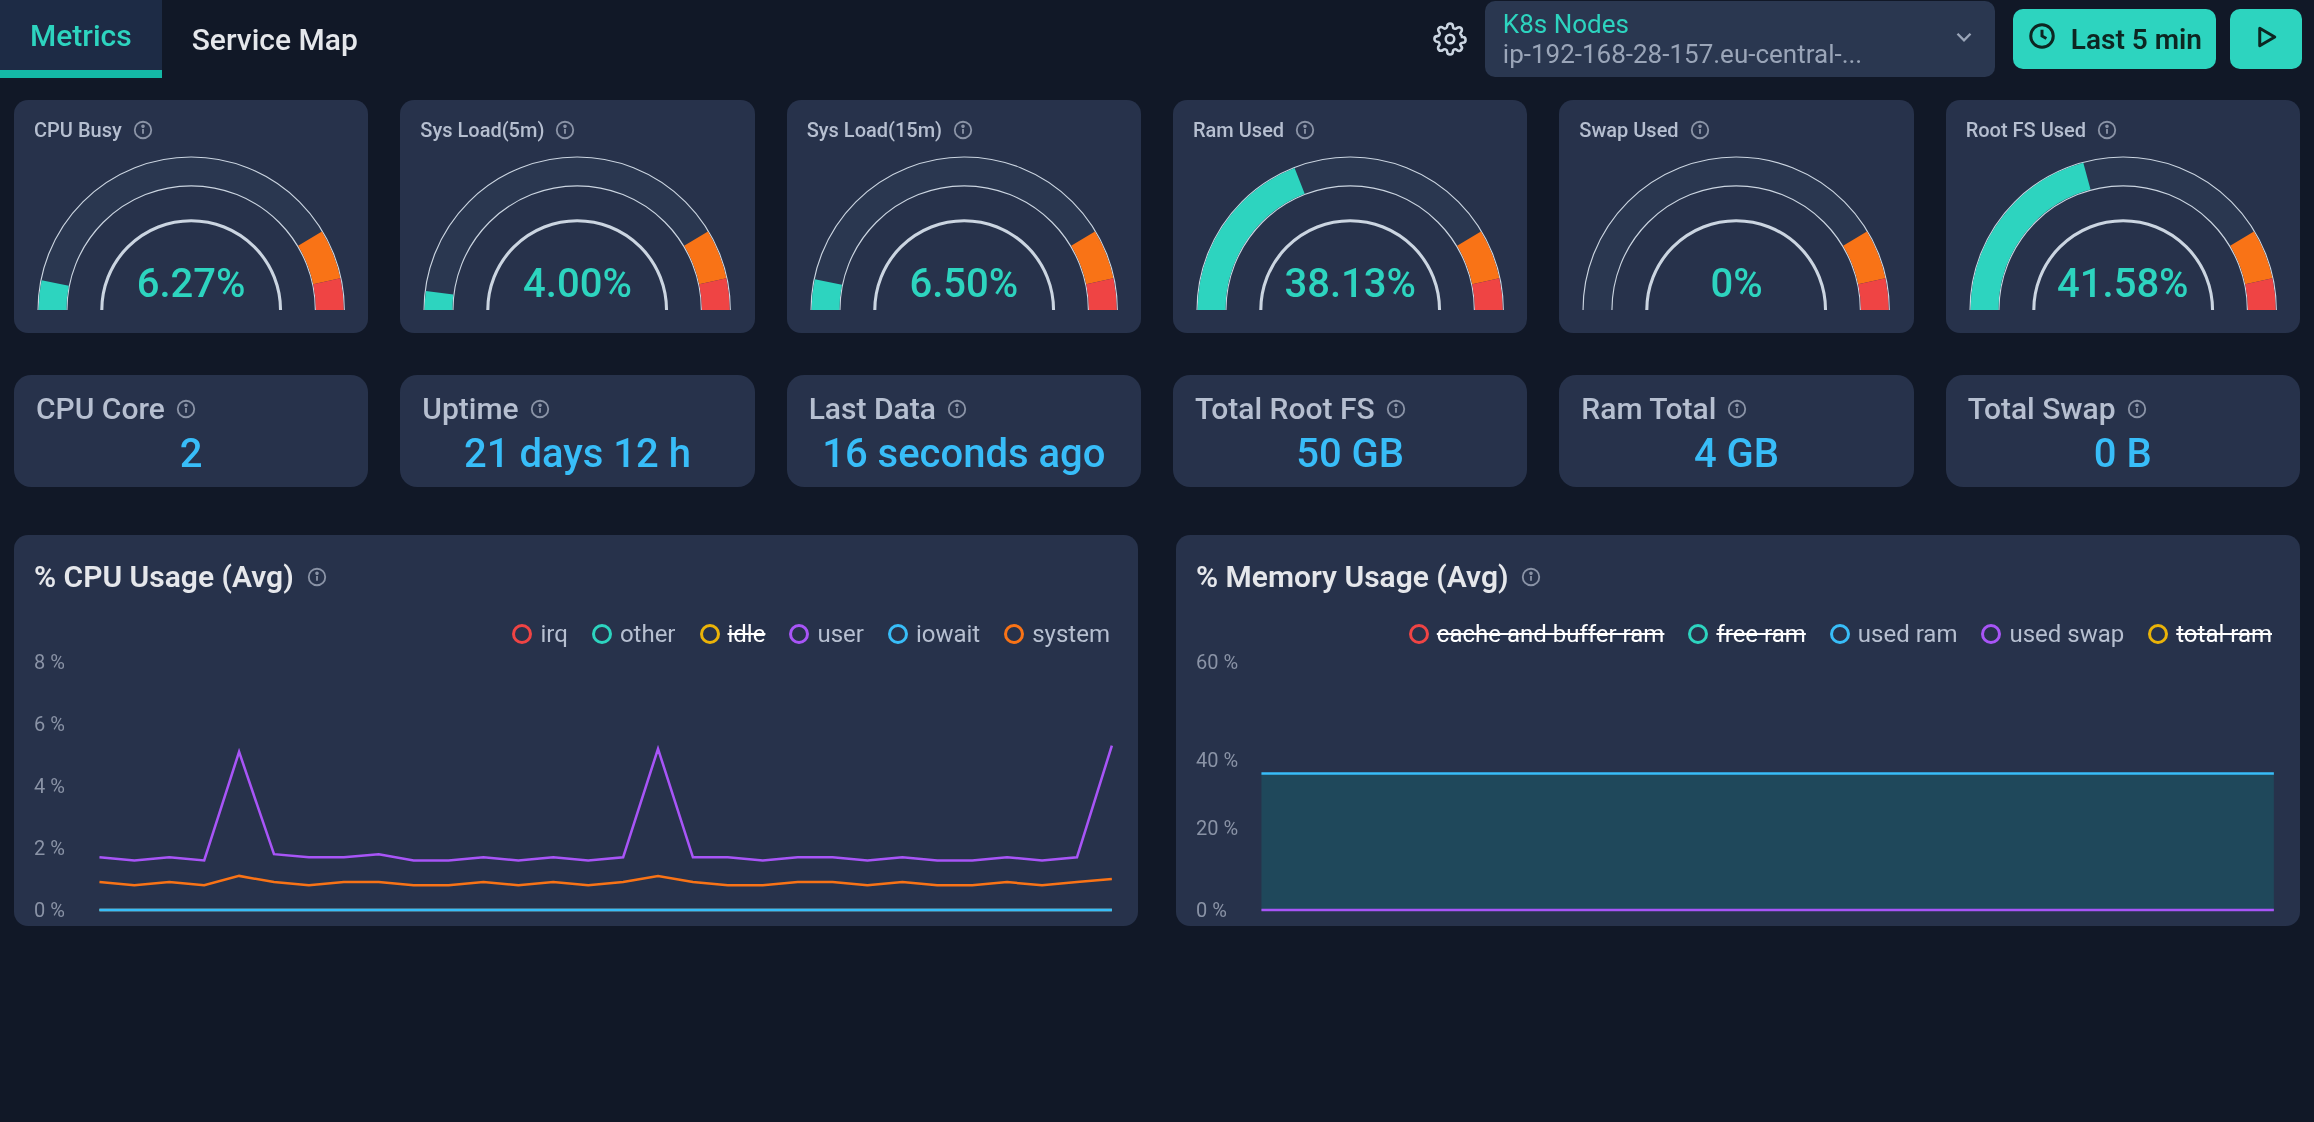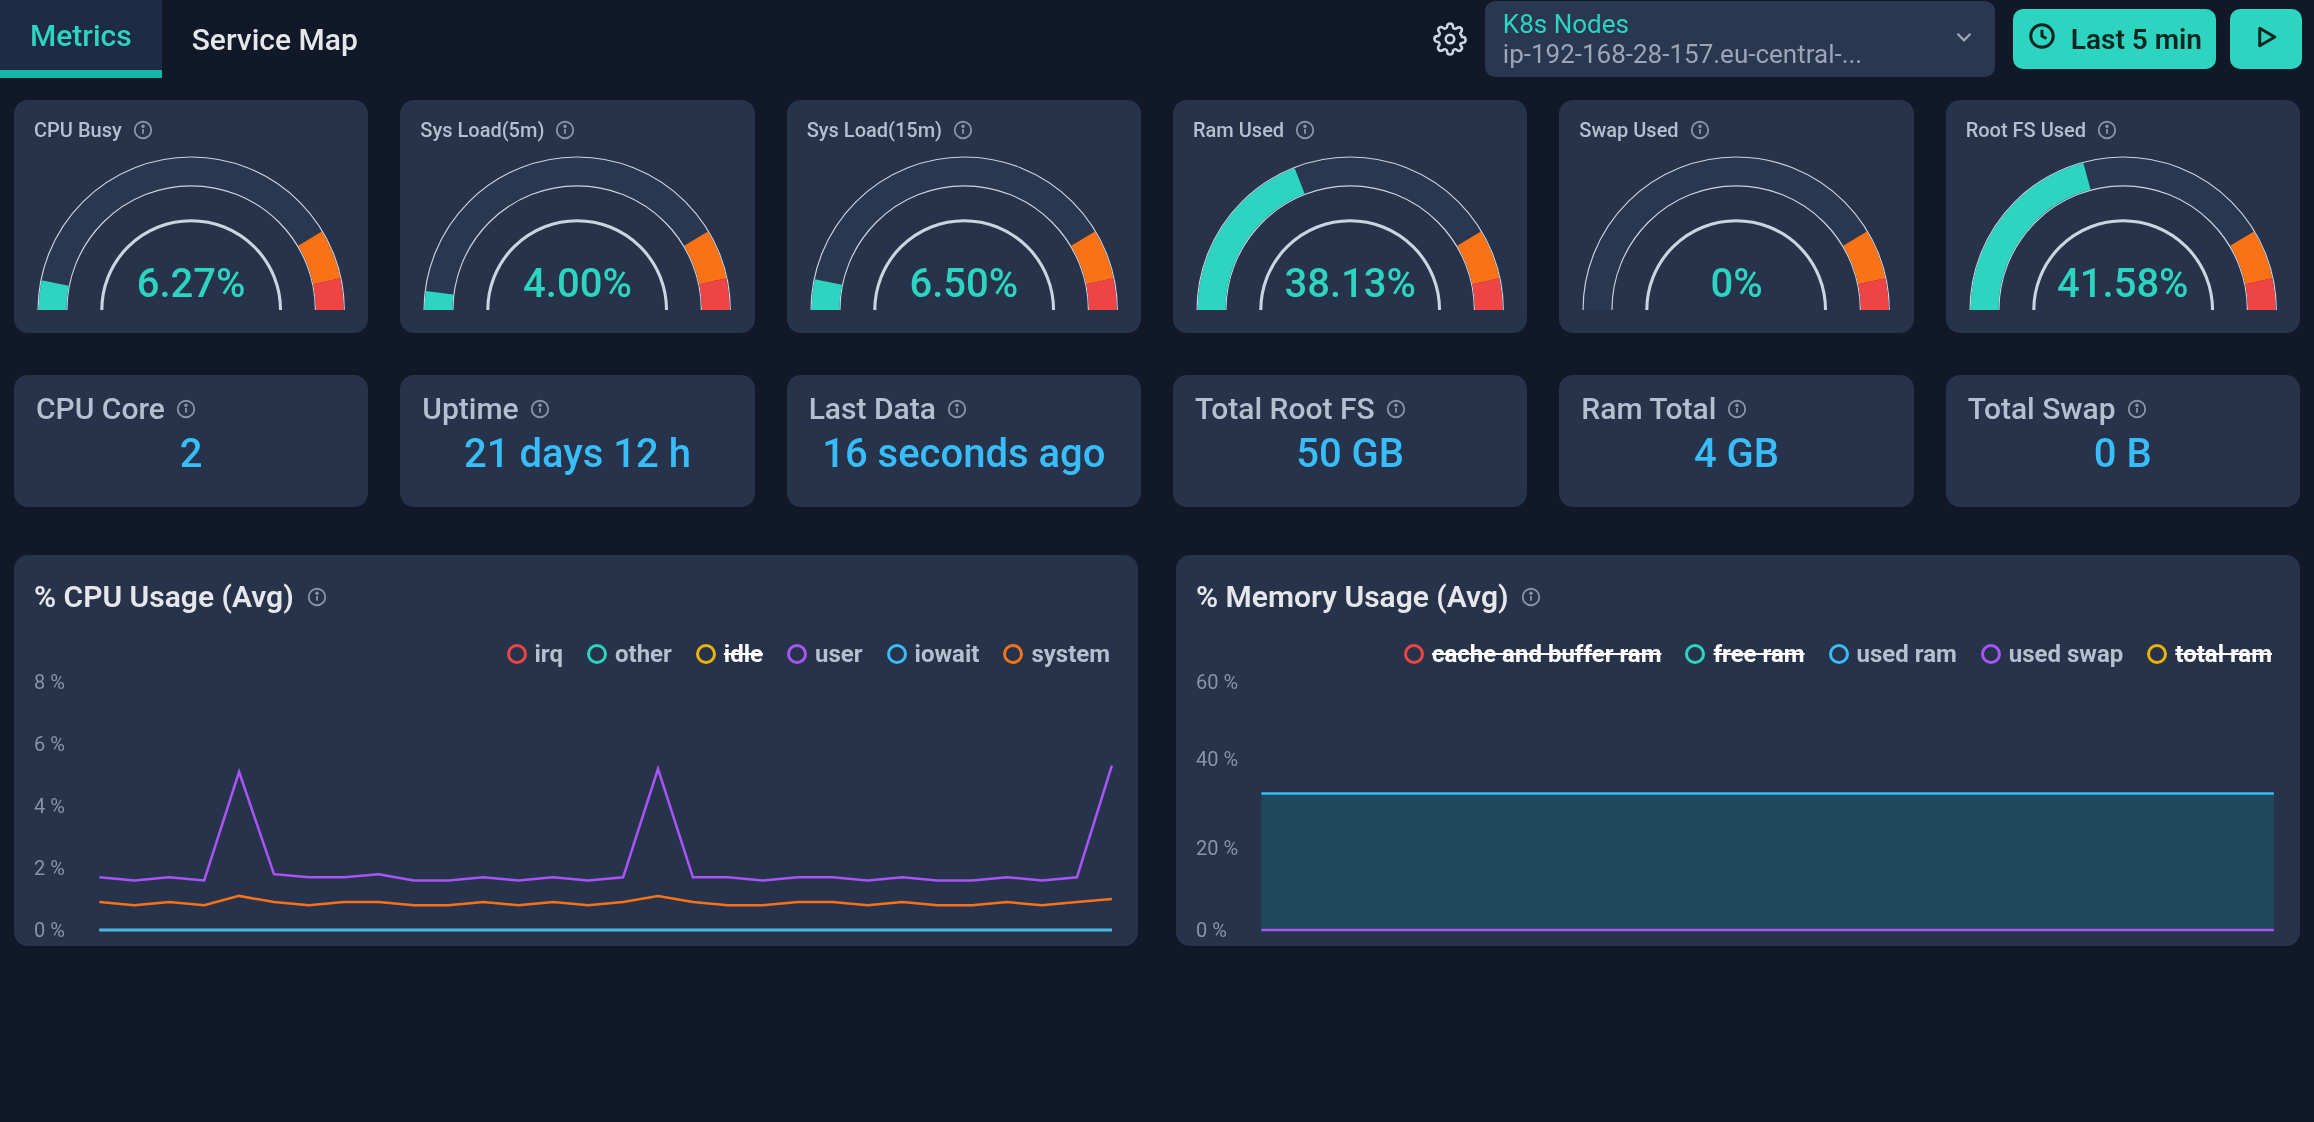--- a/index.html
+++ b/index.html
@@ -100,21 +100,21 @@
   .gauge-wrap svg { position: absolute; inset: 0; width: 100%; height: 100%; }
   .gauge-val {
     position: absolute; left: 0; right: 0; bottom: 6px;
     text-align: center;
     font-size: 40px; font-weight: 500;
     color: #2dd4bf;
   }
 
   
   .row-stats { padding-top: 42px; }
-  .stat-panel { padding: 16px 22px 30px 22px; text-align: center; }
+  .stat-panel { padding: 16px 22px 10px 22px; text-align: center; border-radius: 17px; }
   .stat-panel .panel-title { justify-content: flex-start; font-size: 30px; }
   .stat-value {
     margin-top: 4px;
     font-size: 40px; font-weight: 500;
     color: #38bdf8;
     text-align: center;
   }
 
   
   .row-charts {
@@ -130,21 +130,21 @@
   }
   .chart-title {
     font-size: 30px; font-weight: 600; color: #e5e7eb;
     display: flex; align-items: center; gap: 12px;
   }
   .legend {
     display: flex; gap: 24px; justify-content: flex-end;
     margin: 26px 8px 8px 0;
     font-size: 24px; color: #b6bfd0;
   }
-  .lg { display: inline-flex; align-items: center; gap: 8px; cursor: pointer; font-weight: bold; }
+  .lg { display: inline-flex; align-items: center; gap: 8px; cursor: pointer; }
   .lg .dot { width: 20px; height: 20px; border-radius: 50%; border: 3px solid; background: transparent; }
   .lg.strike { text-decoration: line-through; color: #ffffff; }
   .plot {
     position: relative;
     height: 260px;
     margin-top: 6px;
   }
   .plot svg { position: absolute; inset: 0; width: 100%; height: 100%; }
   .ylabel {
     position: absolute; left: 0;
@@ -507,21 +507,21 @@
           <span class="dot" style="border-color:#a855f7"></span>
           <span>used swap</span>
         </span>
         <span class="lg strike">
           <span class="dot" style="border-color:#eab308"></span>
           <span>total ram</span>
         </span>
       </div>
     <div class="plot" id="mem-plot">
         <span class="ylabel" style="top:6px">60 %</span>
-        <span class="ylabel" style="top:83px">40 %</span>
+        <span class="ylabel" style="top:104px">40 %</span>
         <span class="ylabel" style="top:171.33333333333331px">20 %</span>
         <span class="ylabel" style="top:254px">0 %</span>
         <svg viewBox="0 0 1060 260" preserveAspectRatio="none">
           <line x1="64" y1="254" x2="1054" y2="254" stroke="#3b465f" stroke-width="1.5"></line>
           <path d="M 64 254 L 64 117.6 L 98.13793103448276 117.6 L 132.27586206896552 117.6 L 166.41379310344826 117.6 L 200.55172413793105 117.6 L 234.6896551724138 117.6 L 268.8275862068965 117.6 L 302.9655172413793 117.6 L 337.1034482758621 117.6 L 371.2413793103448 117.6 L 405.3793103448276 117.6 L 439.51724137931035 117.6 L 473.6551724137931 117.6 L 507.7931034482759 117.6 L 541.9310344827586 117.6 L 576.0689655172414 117.6 L 610.2068965517242 117.6 L 644.3448275862069 117.6 L 678.4827586206897 117.6 L 712.6206896551724 117.6 L 746.7586206896552 117.6 L 780.8965517241379 117.6 L 815.0344827586207 117.6 L 849.1724137931035 117.6 L 883.3103448275862 117.6 L 917.448275862069 117.6 L 951.5862068965517 117.6 L 985.7241379310344 117.6 L 1019.8620689655173 117.6 L 1054 117.6 L 1054 254 Z" fill="#1e5060" stroke="none" opacity="0.75"></path>
           <path d="M 64 117.6 L 98.13793103448276 117.6 L 132.27586206896552 117.6 L 166.41379310344826 117.6 L 200.55172413793105 117.6 L 234.6896551724138 117.6 L 268.8275862068965 117.6 L 302.9655172413793 117.6 L 337.1034482758621 117.6 L 371.2413793103448 117.6 L 405.3793103448276 117.6 L 439.51724137931035 117.6 L 473.6551724137931 117.6 L 507.7931034482759 117.6 L 541.9310344827586 117.6 L 576.0689655172414 117.6 L 610.2068965517242 117.6 L 644.3448275862069 117.6 L 678.4827586206897 117.6 L 712.6206896551724 117.6 L 746.7586206896552 117.6 L 780.8965517241379 117.6 L 815.0344827586207 117.6 L 849.1724137931035 117.6 L 883.3103448275862 117.6 L 917.448275862069 117.6 L 951.5862068965517 117.6 L 985.7241379310344 117.6 L 1019.8620689655173 117.6 L 1054 117.6 " fill="none" stroke="#38bdf8" stroke-width="2.5"></path>
           <path d="M 64 254 L 98.13793103448276 254 L 132.27586206896552 254 L 166.41379310344826 254 L 200.55172413793105 254 L 234.6896551724138 254 L 268.8275862068965 254 L 302.9655172413793 254 L 337.1034482758621 254 L 371.2413793103448 254 L 405.3793103448276 254 L 439.51724137931035 254 L 473.6551724137931 254 L 507.7931034482759 254 L 541.9310344827586 254 L 576.0689655172414 254 L 610.2068965517242 254 L 644.3448275862069 254 L 678.4827586206897 254 L 712.6206896551724 254 L 746.7586206896552 254 L 780.8965517241379 254 L 815.0344827586207 254 L 849.1724137931035 254 L 883.3103448275862 254 L 917.448275862069 254 L 951.5862068965517 254 L 985.7241379310344 254 L 1019.8620689655173 254 L 1054 254 " fill="none" stroke="#a855f7" stroke-width="2.5"></path>
         </svg>
       </div>
   </div>

